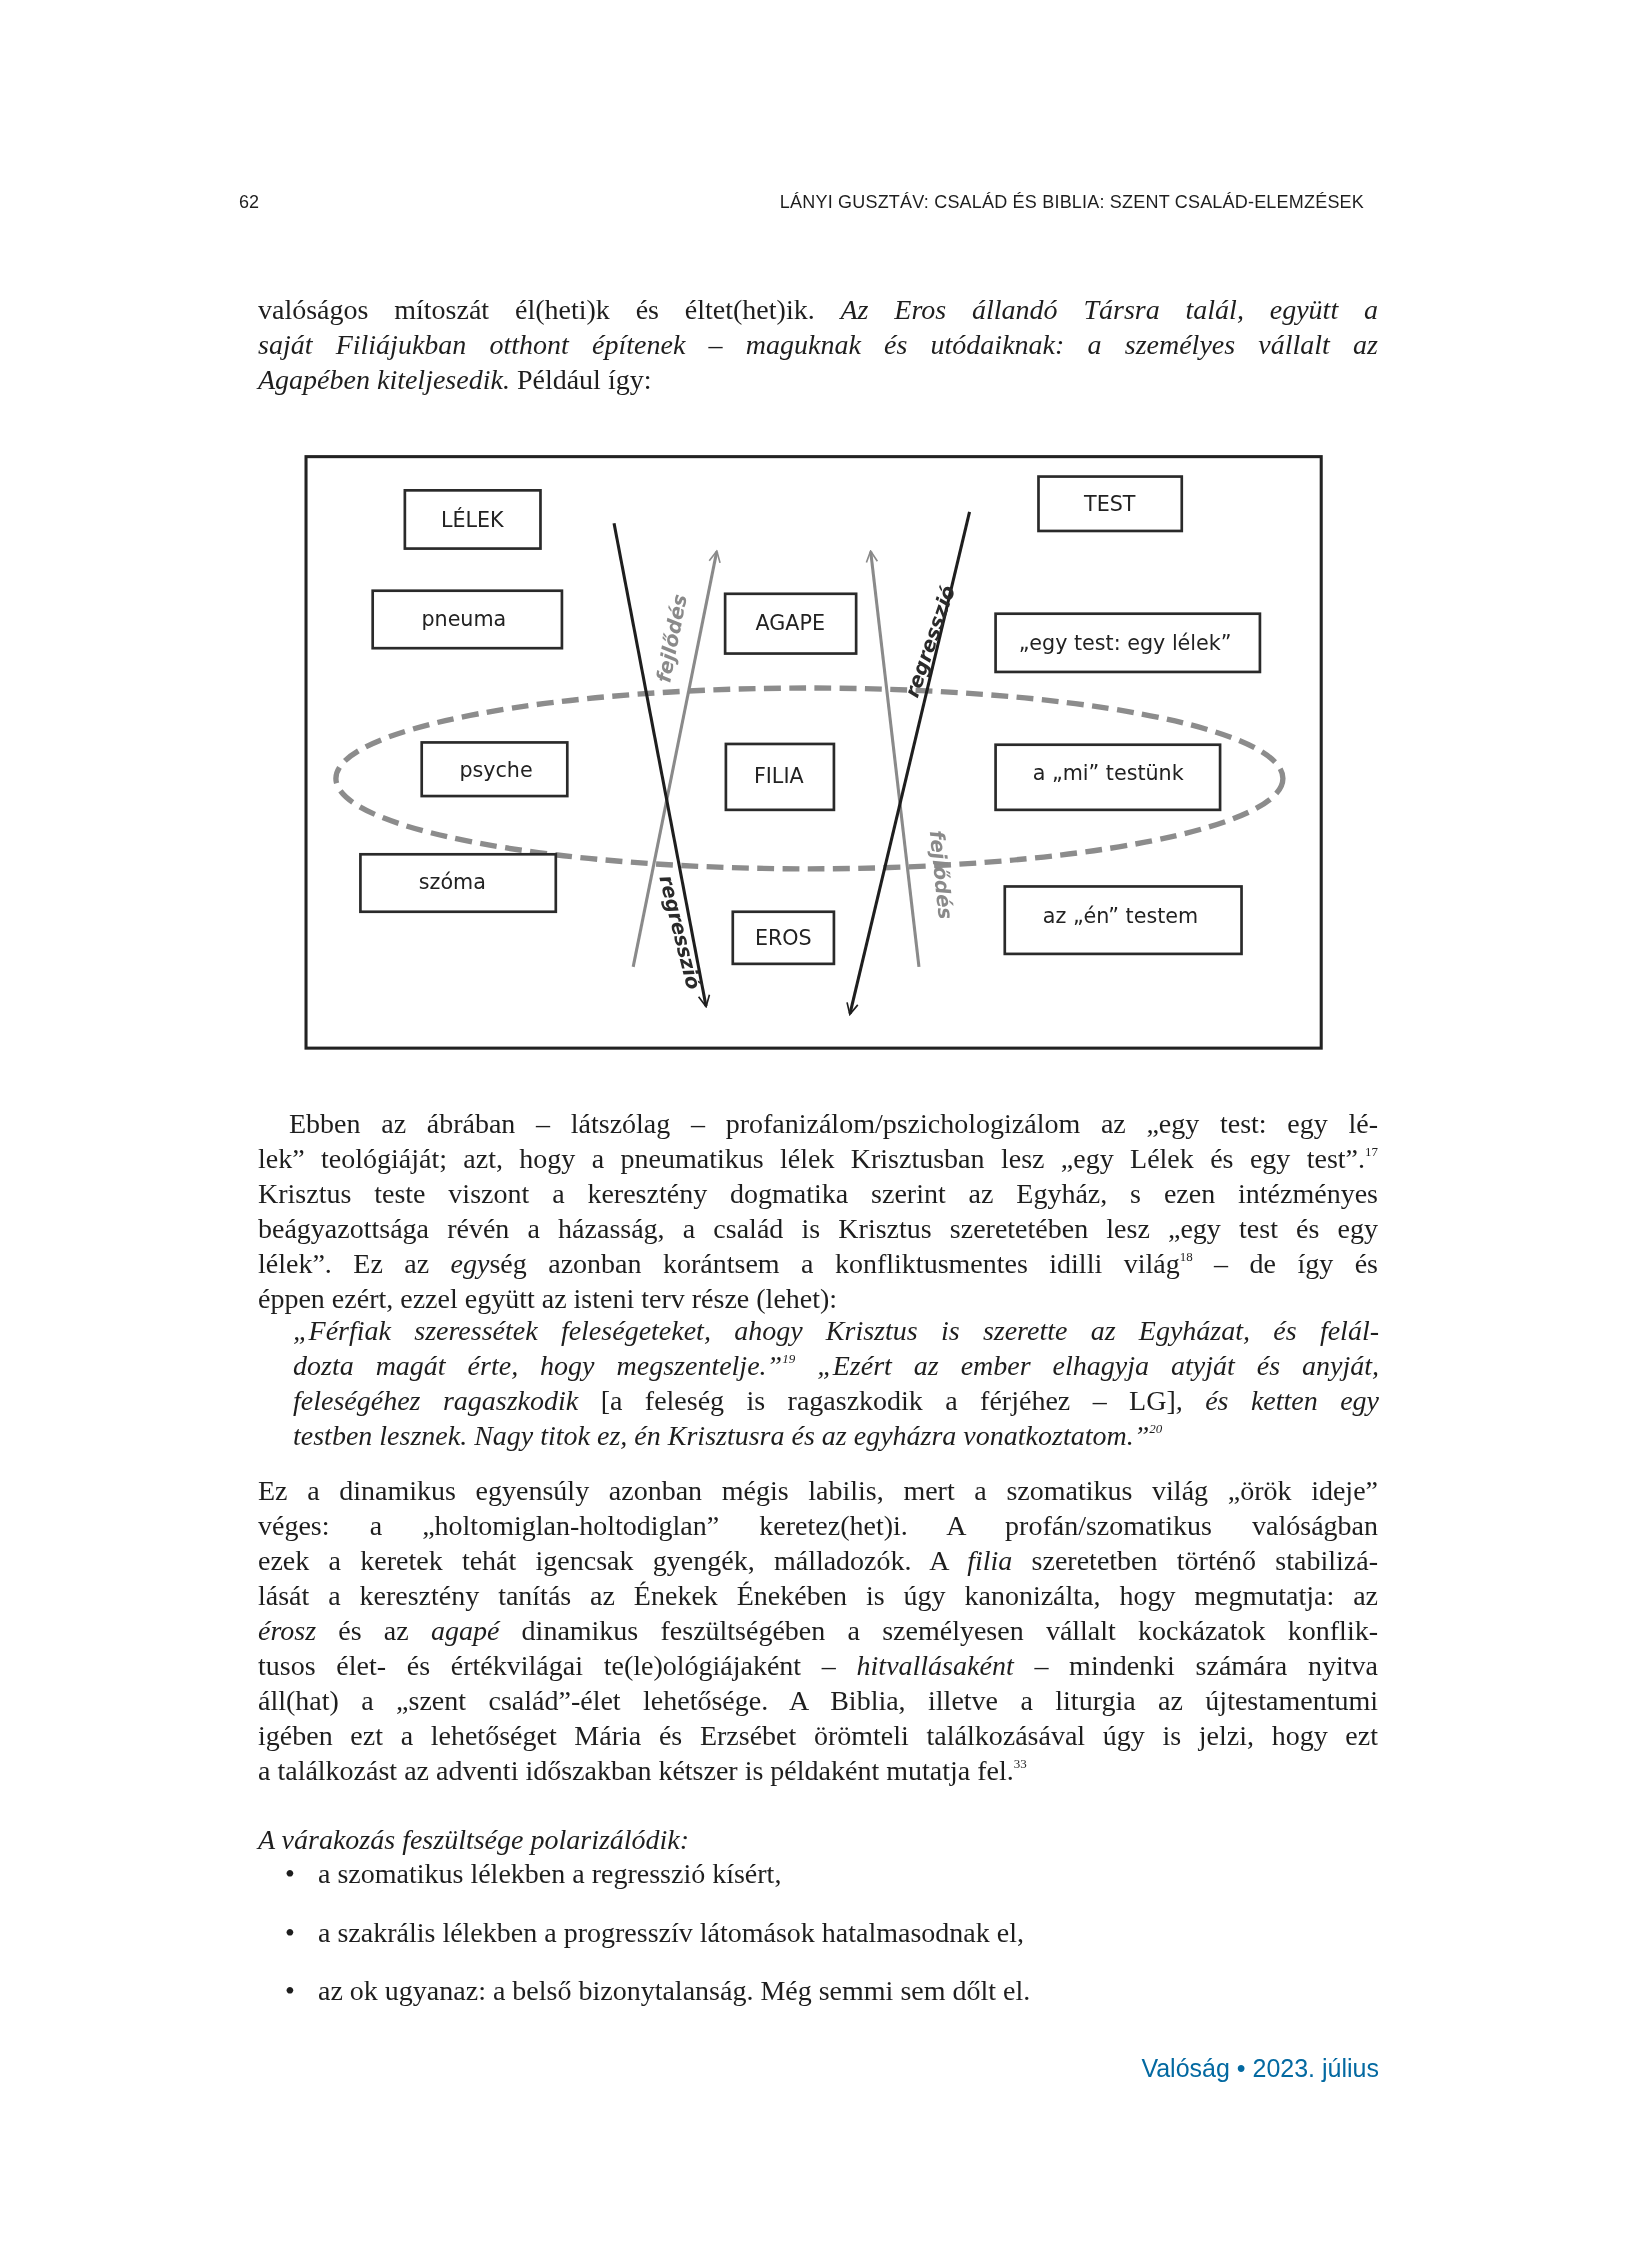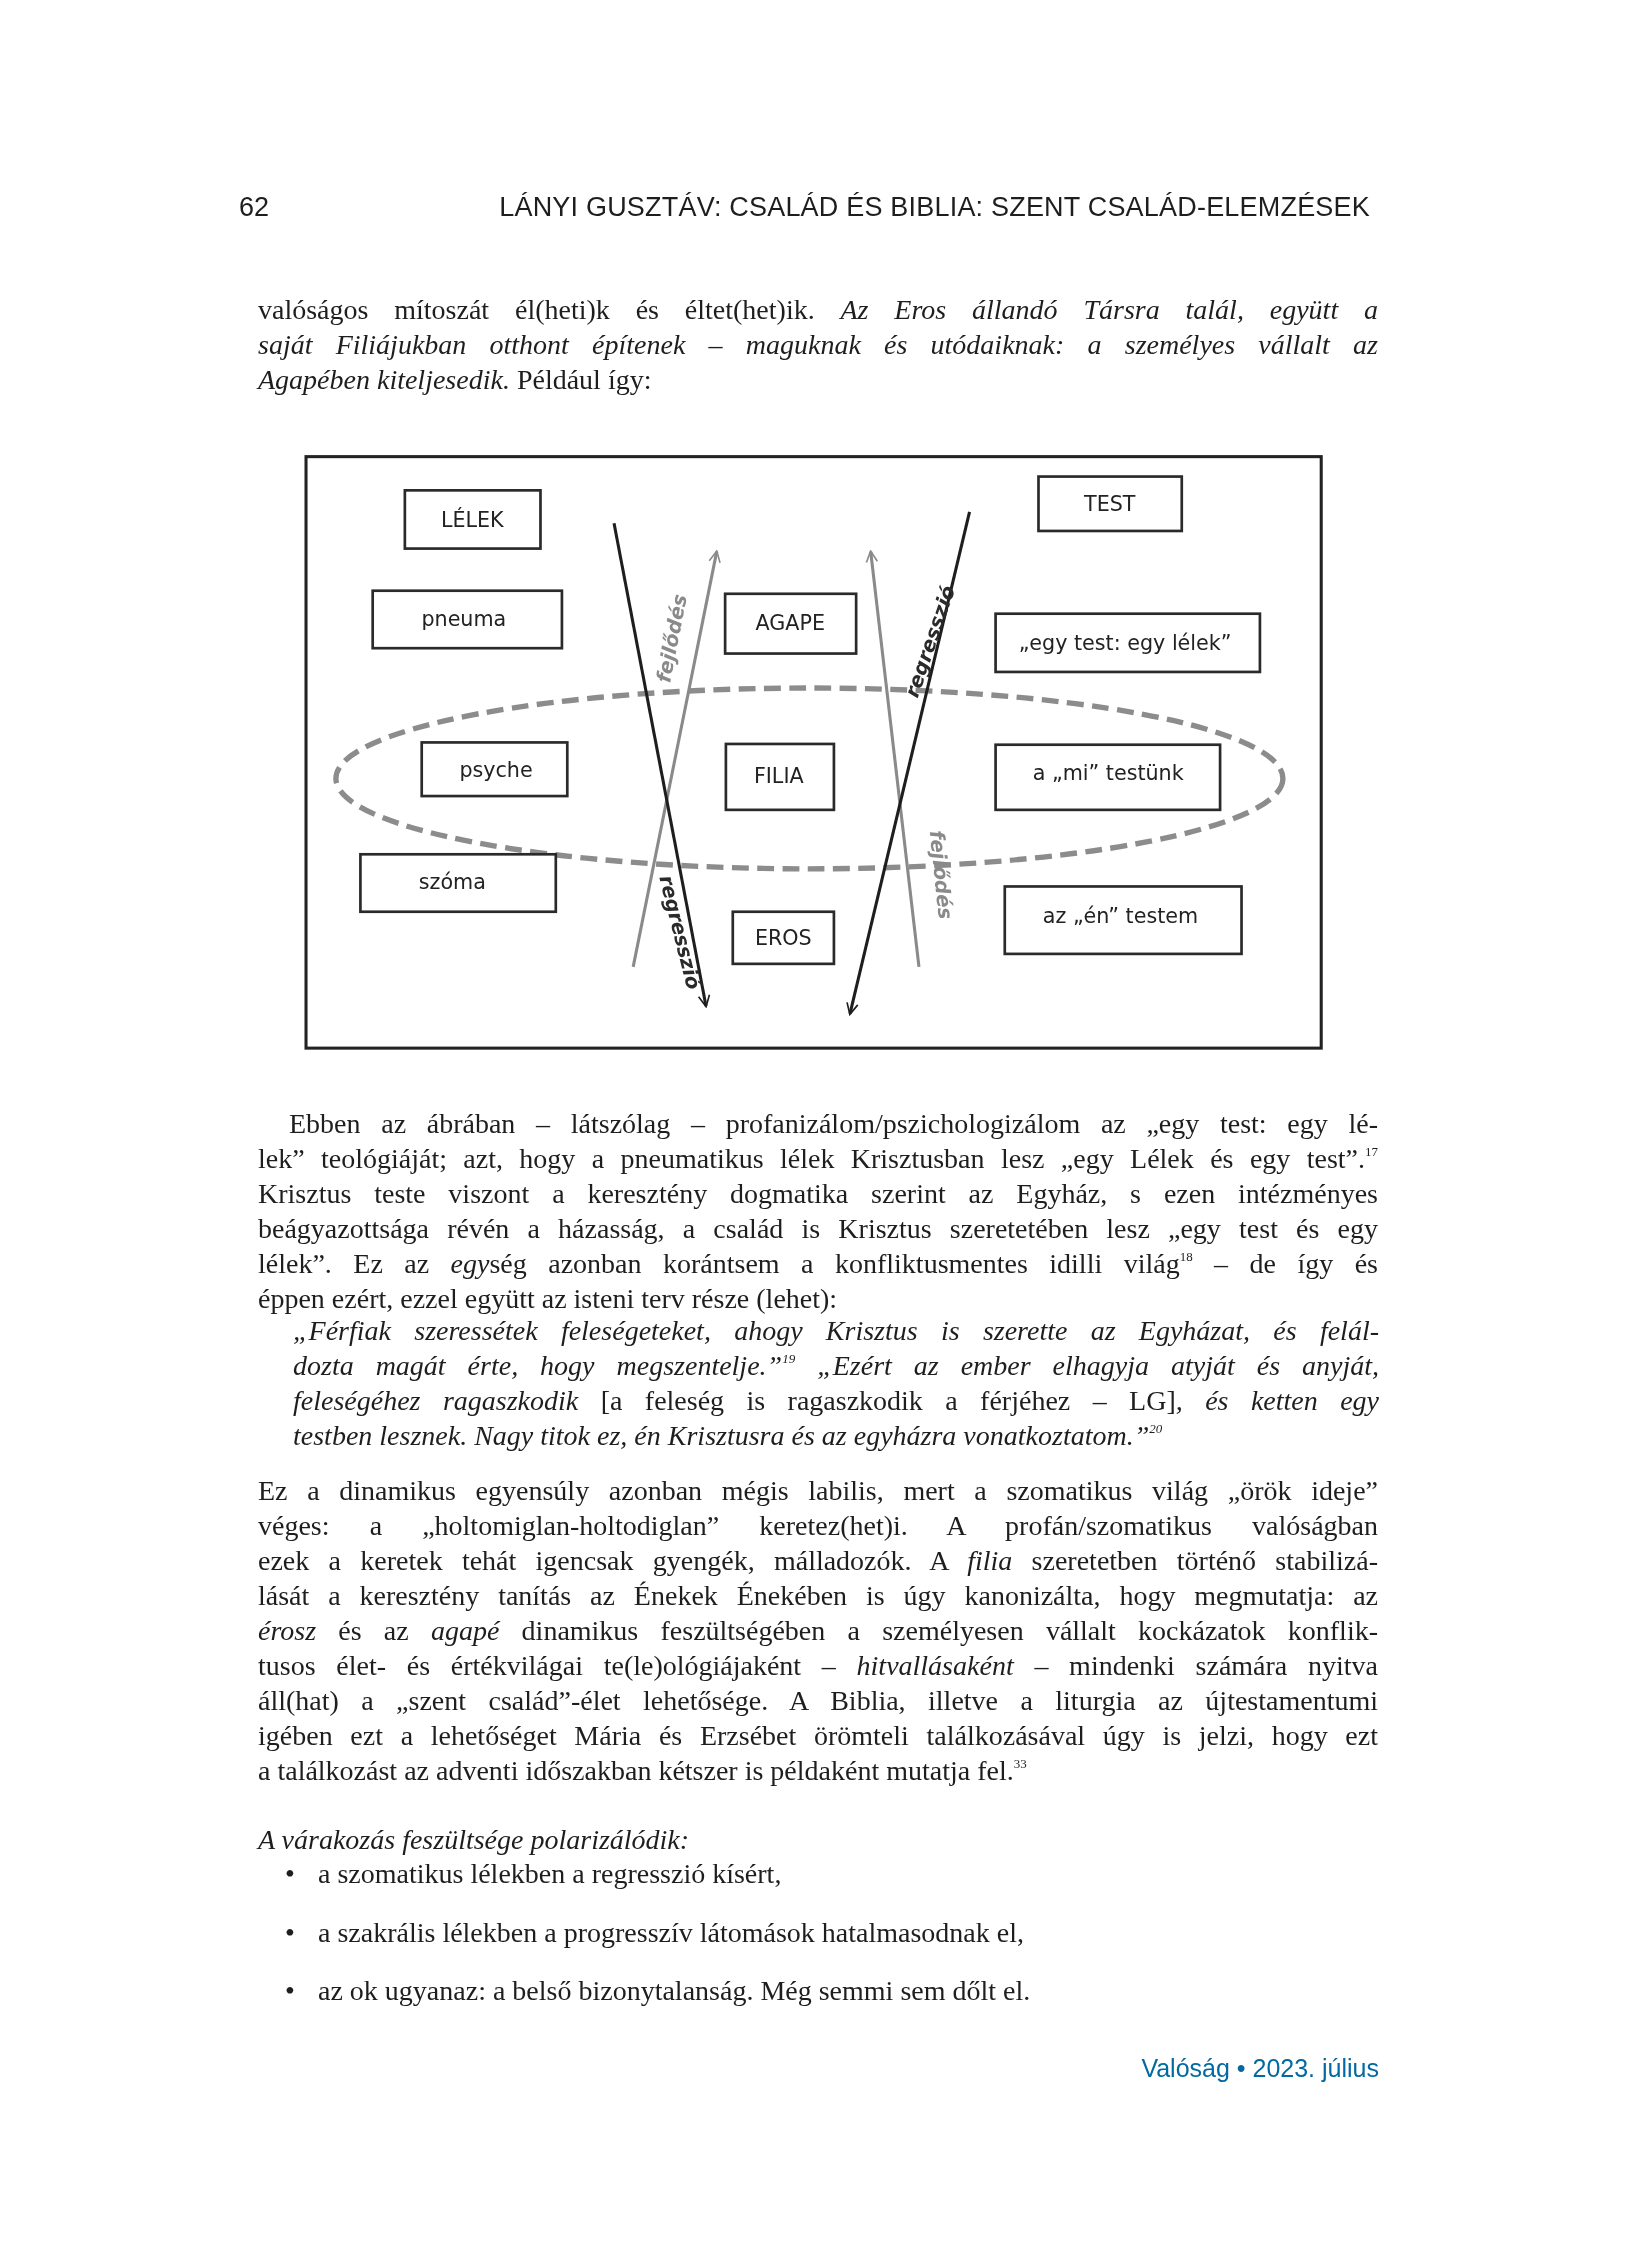--- a/index.html
+++ b/index.html
@@ -1,23 +1,23 @@
 <!DOCTYPE html>
 <html style="font-size:12.3px"><head>
 <meta charset="utf-8">
 <style>
   html, body { margin: 0; padding: 0; background: #ffffff; }
   body { width: 1628px; height: 2261px; position: relative; overflow: hidden; color: #1e1e1e; }
   .page { position: absolute; left: 0; top: 0; width: 1628px; height: 2261px; background: #fff; }
   .sans { font-family: "Liberation Sans", "DejaVu Sans", sans-serif; }
   .serif { font-family: "Liberation Serif", "DejaVu Serif", serif; }
 
-  .running-head { position: absolute; top: 192px; left: 239px; width: 1139px; height: 31px; font-size: 27px; color: #1e1e1e; }
+  .running-head { position: absolute; top: 192px; left: 239px; width: 1139px; height: 31px; font-size: 18px; color: #1e1e1e; }
   .running-head .pno { position: absolute; left: 0; top: 0; }
-  .running-head .title { position: absolute; right: 8px; top: 0; letter-spacing: 0.2px; }
+  .running-head .title { position: absolute; right: 14px; top: 0; letter-spacing: 0.2px; }
 
   .block { position: absolute; left: 258px; width: 1120px; font-size: 28px; line-height: 35px; }
   .line { display: block; height: 35px; white-space: nowrap; text-align: justify; text-align-last: justify; overflow: visible; }
   .line.last { text-align-last: left; }
   .indent { padding-left: 31px; }
   i, .it { font-style: italic; }
   sup { font-size: 13px; line-height: 0; vertical-align: 12.3px; }
 
   .quote { position: absolute; left: 293px; width: 1086px; font-size: 28px; line-height: 35px; }
 

